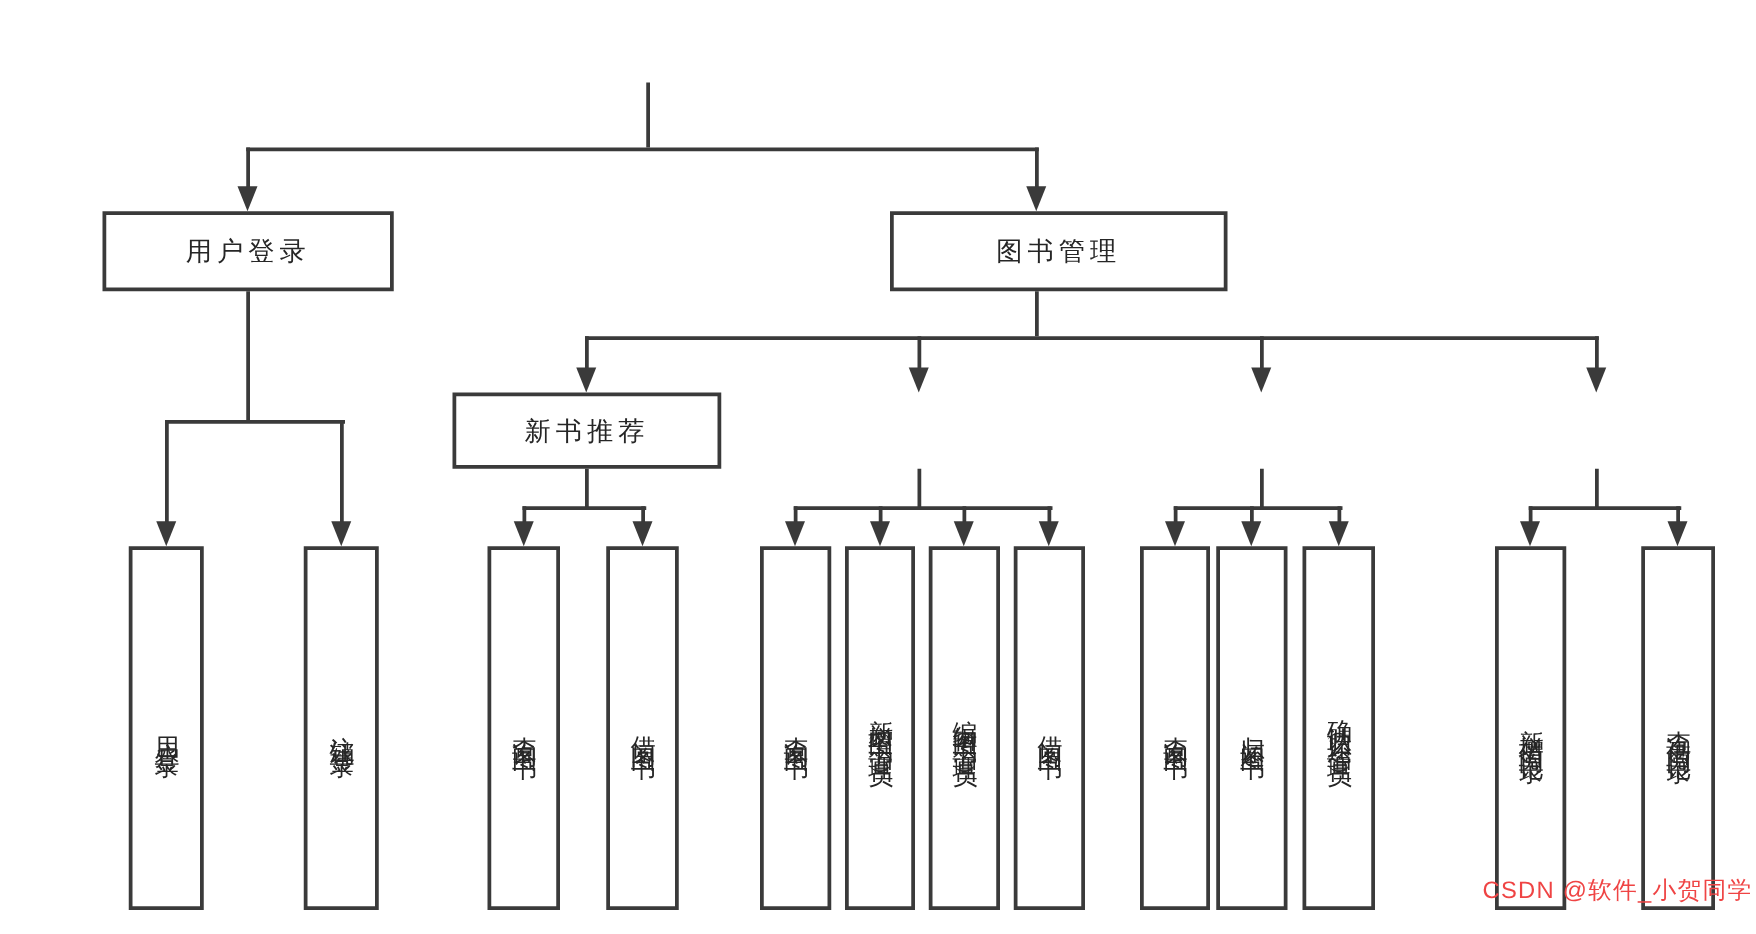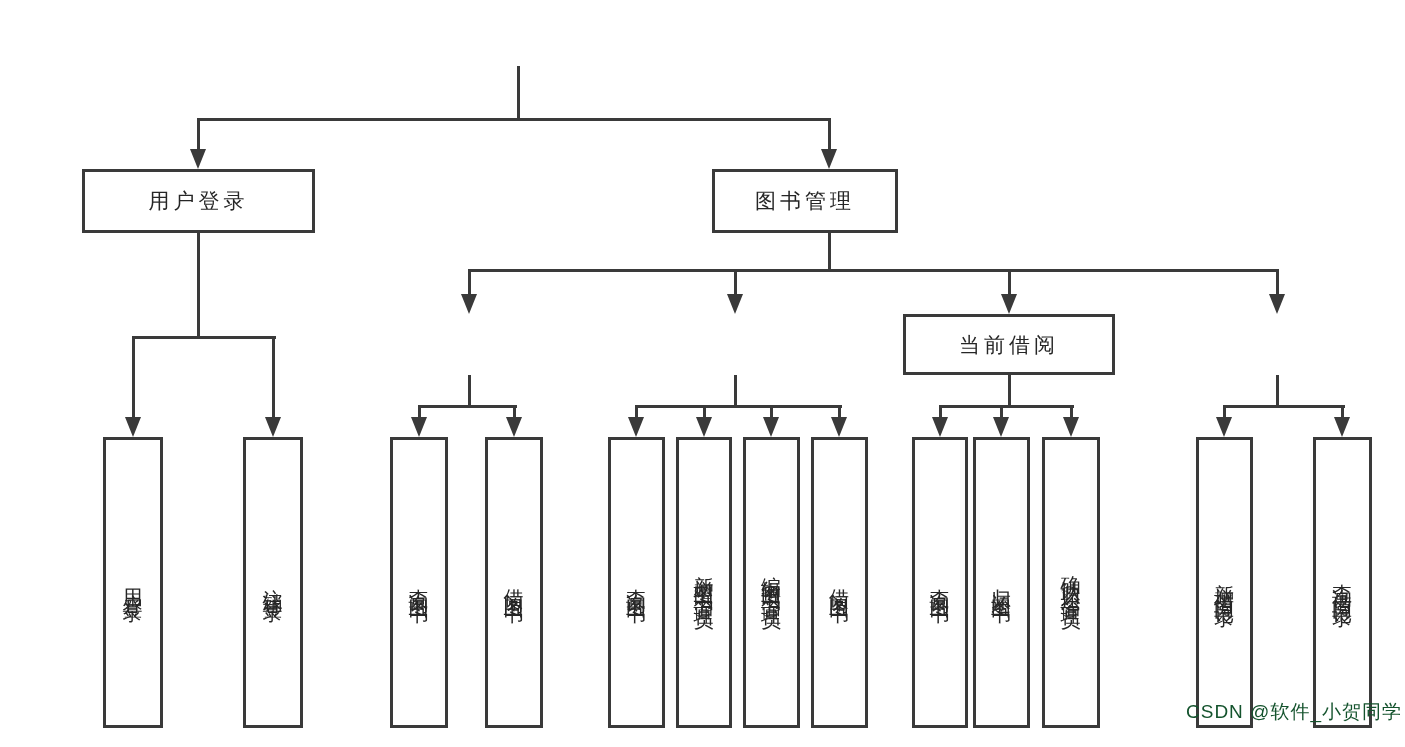--- a/index.html
+++ b/index.html
@@ -46,21 +46,21 @@
     width: 0; height: 0;
     border-left: 8px solid transparent;
     border-right: 8px solid transparent;
     border-top: 20px solid #3a3a3a;
   }
   .watermark {
     position: absolute;
     left: 1186px;
     top: 699px;
     font-size: 19px;
-    color: #14532d;
+    color: #ef4444;
     letter-spacing: 1px;
     white-space: nowrap;
     z-index: 5;
   }
 </style>
 </head>
 <body>
 
 <div class="stage">
 
@@ -68,21 +68,21 @@
   <div class="vline" style="left:517px; top:66px; height:52px;"></div>
   <div class="hline" style="left:197px; top:118px; width:634px;"></div>
   <div class="vline" style="left:197px; top:118px; height:33px;"></div>
   <div class="arrow" style="left:190px; top:149px;"></div>
   <div class="vline" style="left:828px; top:118px; height:33px;"></div>
   <div class="arrow" style="left:821px; top:149px;"></div>
 
   <div class="node hnode" style="left:82px; top:169px; width:233px; height:64px;">
     <span>用户登录</span>
   </div>
-  <div class="node hnode" style="left:712px; top:169px; width:186px; height:64px;">
+  <div class="node hnode" style="left:712px; top:169px; width:270px; height:64px;">
     <span>图书管理</span>
   </div>
 
   <div class="vline" style="left:197px; top:233px; height:103px;"></div>
   <div class="hline" style="left:132px; top:336px; width:144px;"></div>
   <div class="vline" style="left:132px; top:336px; height:83px;"></div>
   <div class="arrow" style="left:125px; top:417px;"></div>
   <div class="vline" style="left:272px; top:336px; height:83px;"></div>
   <div class="arrow" style="left:265px; top:417px;"></div>
 
@@ -90,22 +90,22 @@
   <div class="hline" style="left:468px; top:269px; width:811px;"></div>
   <div class="vline" style="left:468px; top:269px; height:28px;"></div>
   <div class="arrow" style="left:461px; top:294px;"></div>
   <div class="vline" style="left:734px; top:269px; height:28px;"></div>
   <div class="arrow" style="left:727px; top:294px;"></div>
   <div class="vline" style="left:1008px; top:269px; height:28px;"></div>
   <div class="arrow" style="left:1001px; top:294px;"></div>
   <div class="vline" style="left:1276px; top:269px; height:28px;"></div>
   <div class="arrow" style="left:1269px; top:294px;"></div>
 
-  <div class="node hnode" style="left:903px; top:314px; width:212px; height:61px;">
-    <span>当前借阅</span>
+  <div class="node hnode" style="left:362px; top:314px; width:215px; height:61px;">
+    <span>新书推荐</span>
   </div>
 
   <div class="vline" style="left:468px; top:375px; height:32px;"></div>
   <div class="hline" style="left:418px; top:405px; width:99px;"></div>
   <div class="vline" style="left:418px; top:405px; height:14px;"></div>
   <div class="arrow" style="left:411px; top:417px;"></div>
   <div class="vline" style="left:513px; top:405px; height:14px;"></div>
   <div class="arrow" style="left:506px; top:417px;"></div>
 
   <div class="vline" style="left:734px; top:375px; height:32px;"></div>

